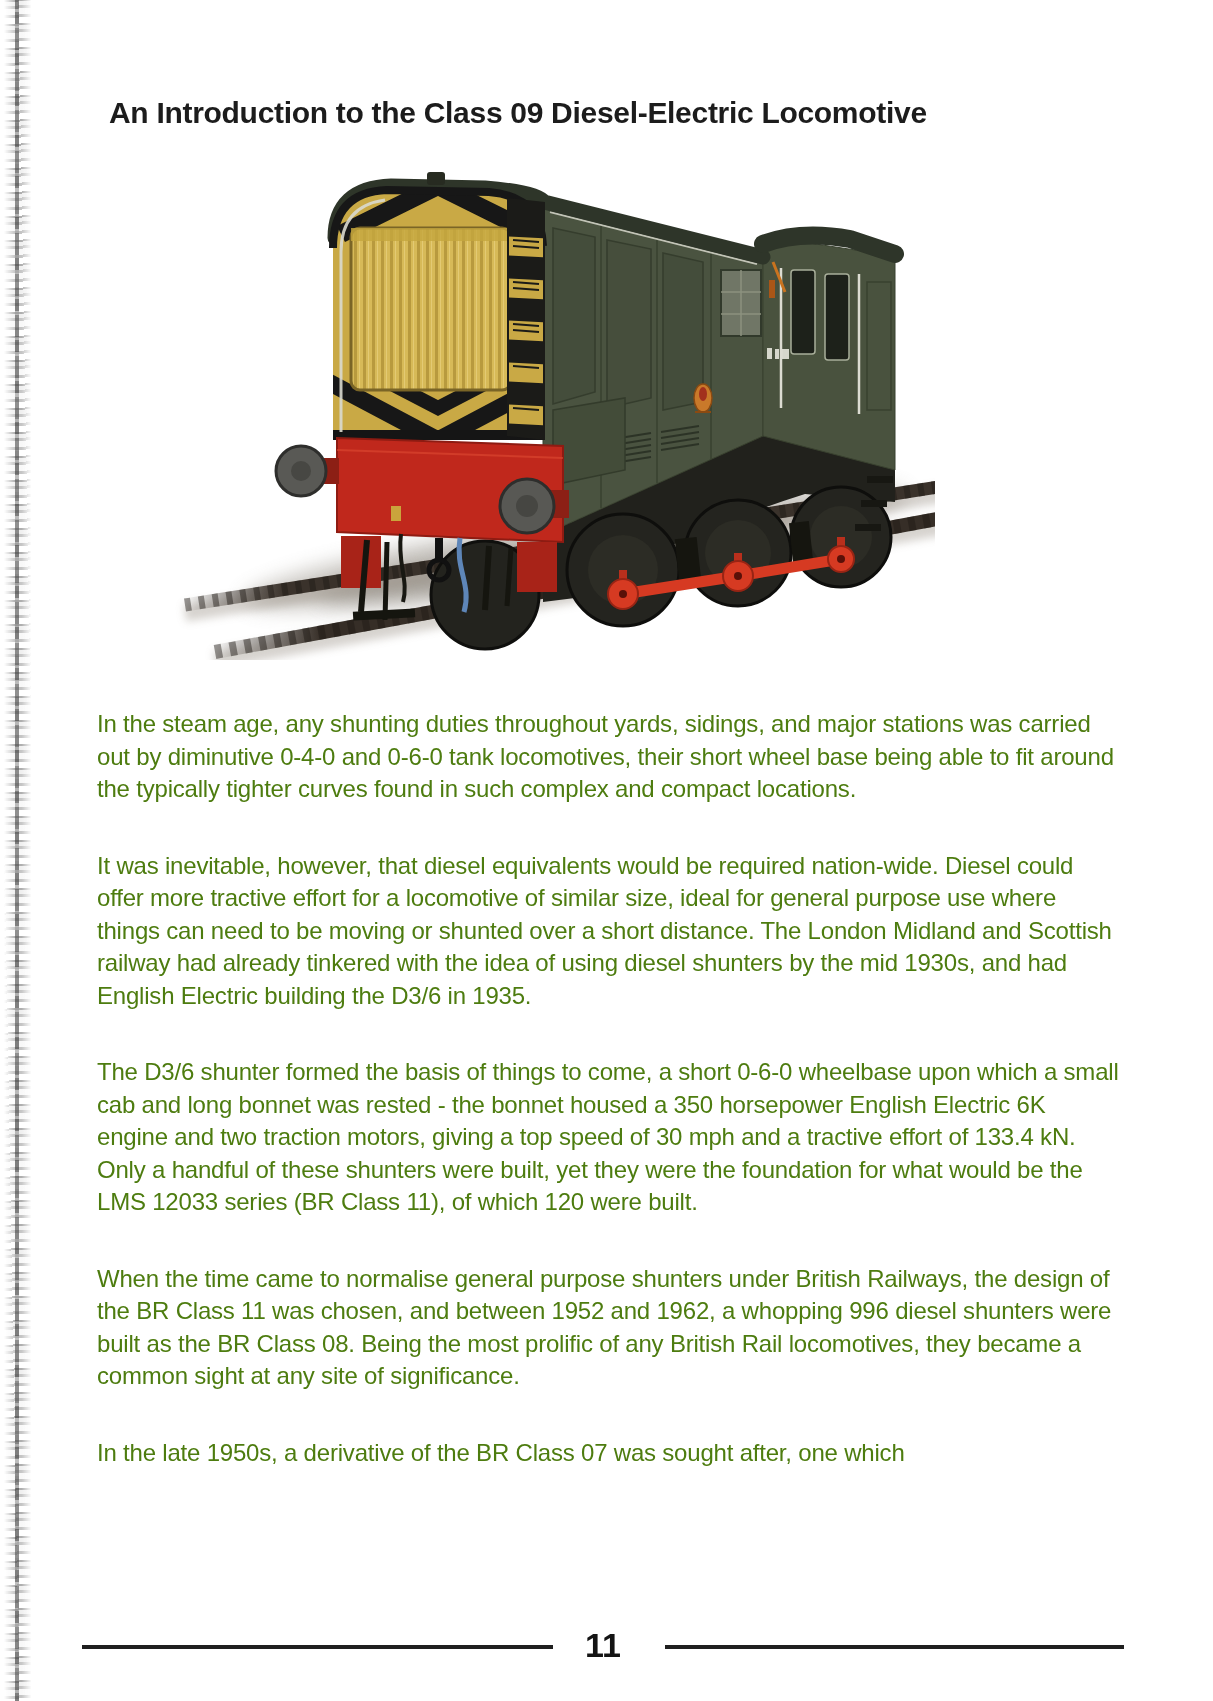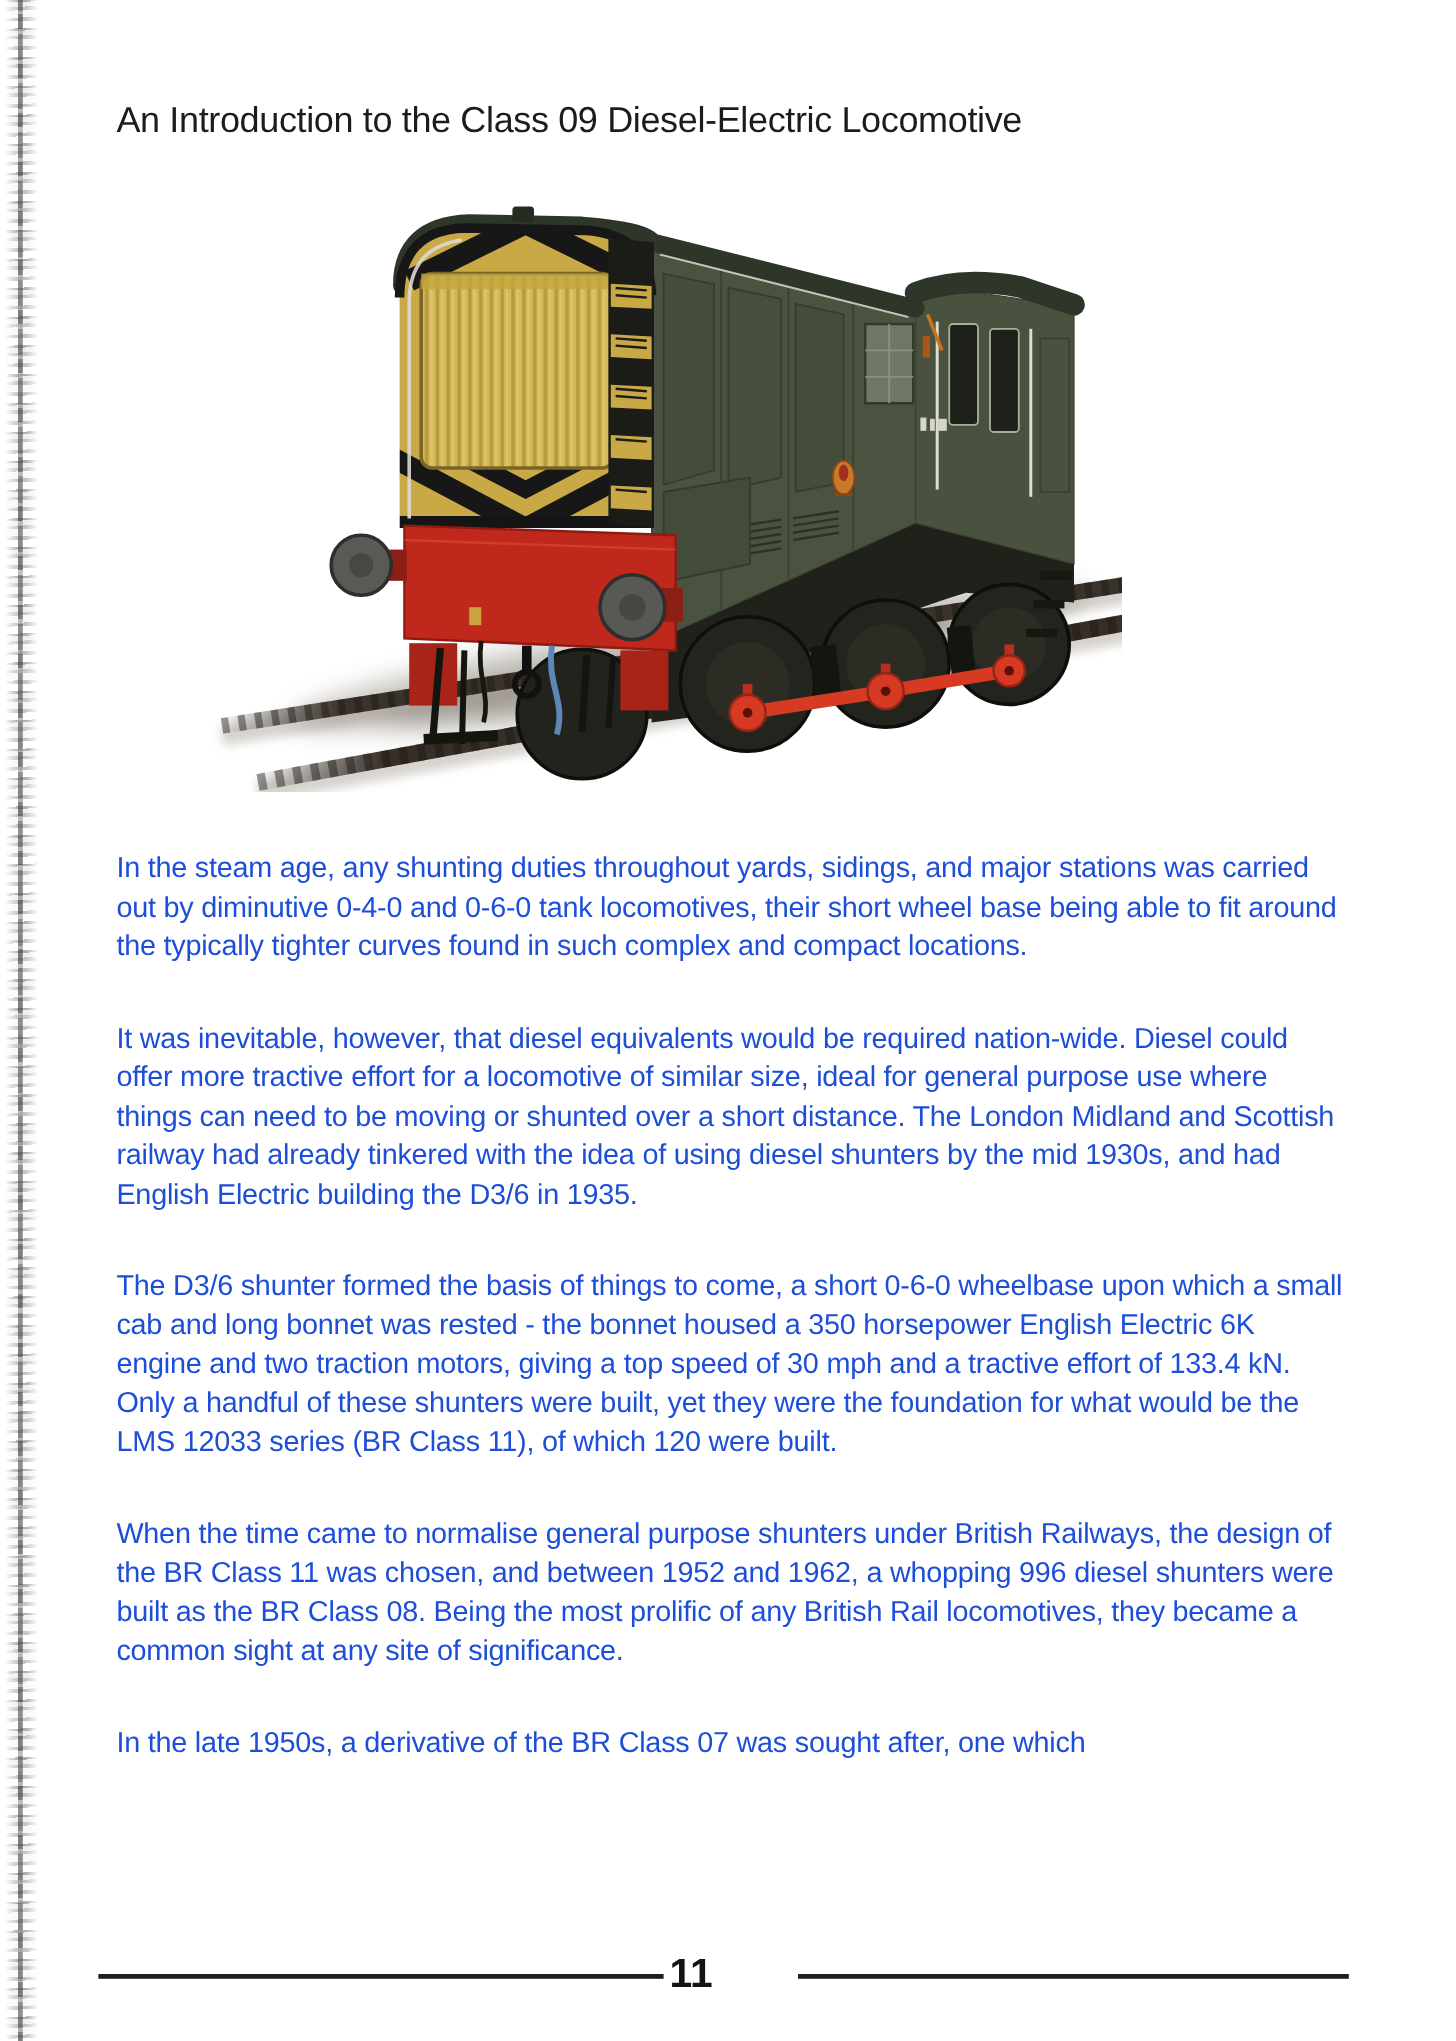--- a/index.html
+++ b/index.html
@@ -18,33 +18,33 @@
     mask-image:linear-gradient(90deg, transparent 0, #000 38%, #000 58%, transparent 92%);
     opacity:.7;
   }
   .edge-core{
     position:absolute;left:15px;top:0;width:4px;height:1701px;
     background:repeating-linear-gradient(180deg,
       #4a4a4a 0 9px, #8a8a8a 9px 12px, #3d3d3d 12px 24px, #9a9a9a 24px 28px, #565656 28px 41px);
     opacity:.65;filter:blur(.4px);
   }
   h1.title{
-    position:absolute;left:97px;top:84px;margin:0;
-    font-size:30px;font-weight:normal;letter-spacing:-.3px;color:#1c1c1c;
+    position:absolute;left:97px;top:84px;margin:12px;
+    font-size:30px;font-weight:bold;letter-spacing:-.3px;color:#1c1c1c;
   }
   figure.loco{position:absolute;left:155px;top:140px;width:780px;height:520px;margin:0;}
   .body-text{position:absolute;left:97px;top:708px;width:1025px;}
   .body-text p{
-    margin:0 0 44px 0;font-size:24px;line-height:32.5px;letter-spacing:-.2px;color:#1d4ed8;
+    margin:0 0 44px 0;font-size:24px;line-height:32.5px;letter-spacing:-.2px;color:#4d7c0f;
   }
   .footer-rule{position:absolute;top:1645px;height:4px;background:#1f1f1f;}
   .rule-left{left:82px;width:471px;}
   .rule-right{left:665px;width:459px;}
   .page-num{
-    position:absolute;left:558px;top:1626px;width:90px;text-align:left;
+    position:absolute;left:558px;top:1626px;width:90px;text-align:center;
     font-size:34px;font-weight:bold;color:#141414;
   }
 </style>
 </head>
 <body>
 
 <div class="edge-strip"></div>
 <div class="edge-core"></div>
 
 <h1 class="title">An Introduction to the Class 09 Diesel-Electric Locomotive</h1>

